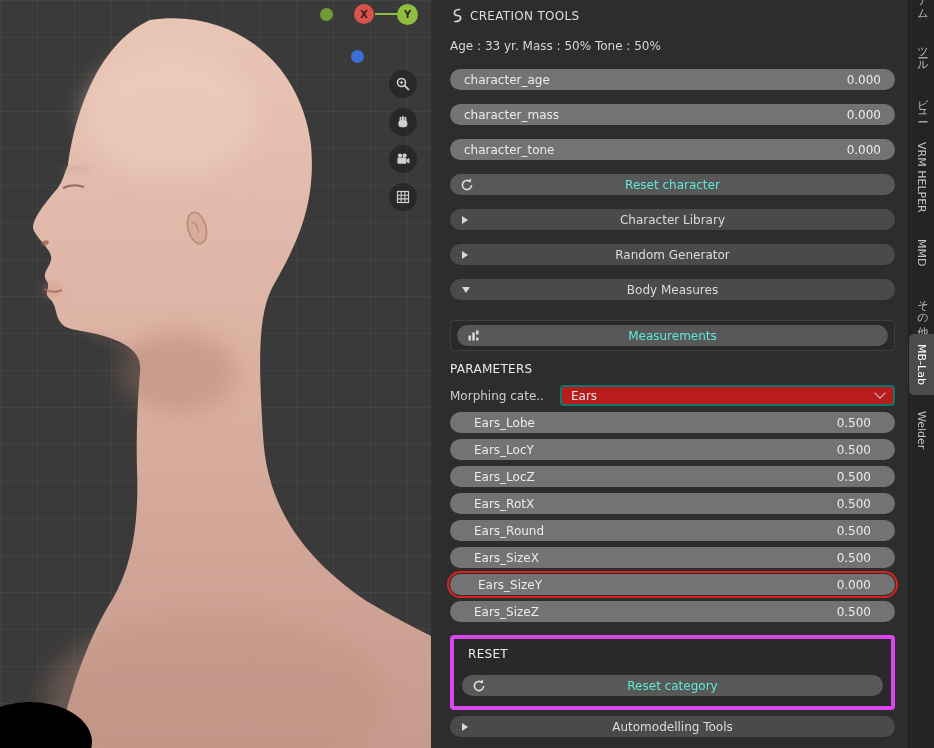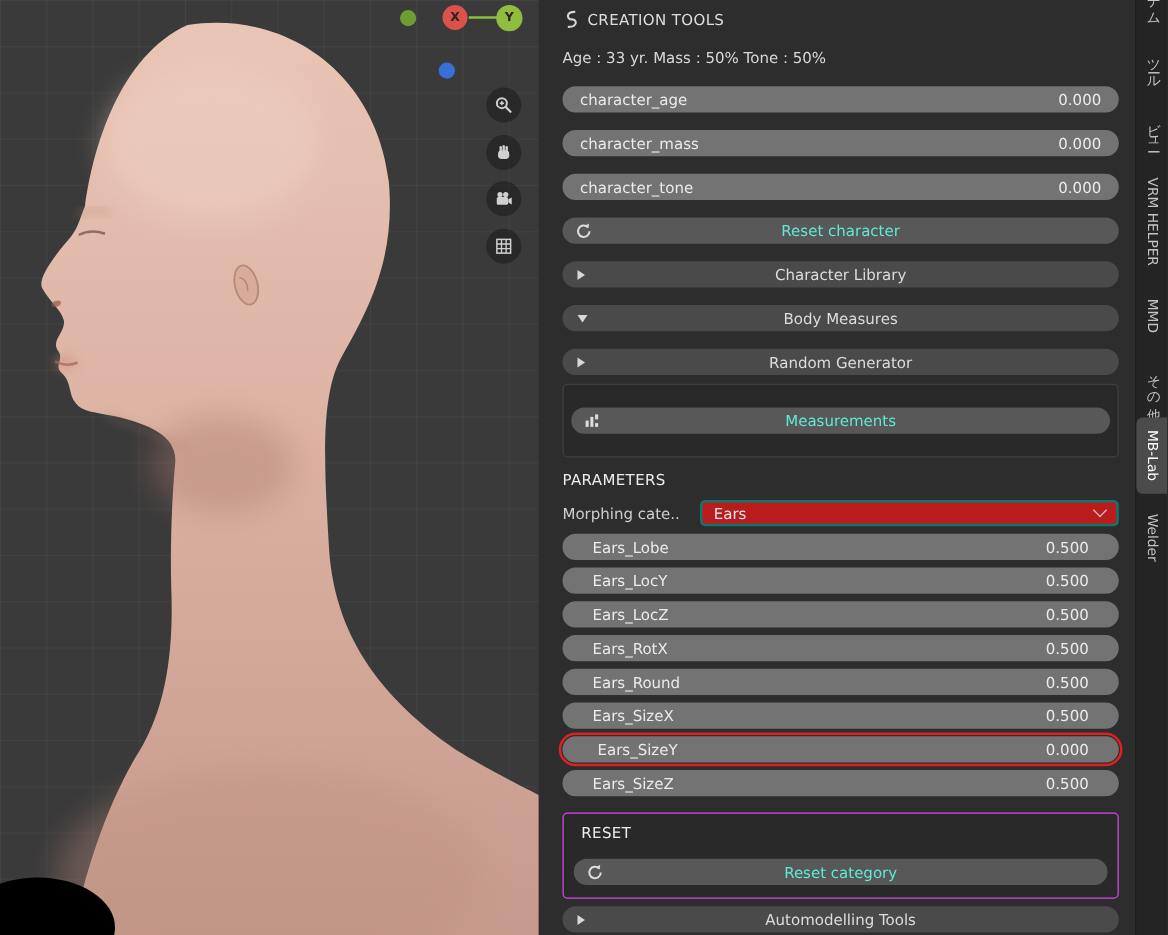--- a/index.html
+++ b/index.html
@@ -57,33 +57,33 @@
   .section{
     position:relative;height:21px;background:#4a4a4a;border-radius:10.5px;
     display:flex;align-items:center;justify-content:center;
     color:#dcdcdc;margin-top:14px;
   }
   .tri-right{width:0;height:0;border-left:6px solid #d8d8d8;border-top:4px solid transparent;border-bottom:4px solid transparent;}
   .tri-down{width:0;height:0;border-top:6px solid #d8d8d8;border-left:4px solid transparent;border-right:4px solid transparent;}
   .sec-arrow{position:absolute;left:12px;top:50%;transform:translateY(-50%);}
   .subbox{
     border:1px solid #404040;border-radius:4px;background:rgba(0,0,0,0.07);
-    margin-top:7px;padding:18px 6px;box-sizing:border-box;
+    margin-top:20px;padding:4px 6px;box-sizing:border-box;
   }
   .subbox .btn{margin-top:0;}
   .params-title{margin-top:11px;height:16px;color:#ececec;letter-spacing:.3px;}
   .morph-row{display:flex;align-items:center;margin-top:7px;height:21px;}
   .morph-label{color:#cfcfcf;width:110px;flex:0 0 110px;}
   .dropdown{
     flex:1;height:21px;background:#b91c1c;border:2px solid #0f766e;border-radius:4px;
     display:flex;align-items:center;justify-content:space-between;
     padding:0 9px;box-sizing:border-box;color:#e6e6e6;
   }
   .chev{width:7px;height:7px;border-right:1.6px solid #c8c8c8;border-bottom:1.6px solid #c8c8c8;transform:rotate(45deg) translate(-2px,-2px);}
-  .resetbox{border:1px solid #d946ef;border-radius:4px;background:rgba(0,0,0,0.07);
+  .resetbox{border:4px solid #d946ef;border-radius:4px;background:rgba(0,0,0,0.07);
     margin-top:13px;padding:8px 8px 10px 8px;}
   .resetbox .rtitle{height:16px;color:#ececec;padding-left:6px;letter-spacing:.3px;}
   .resetbox .btn{margin-top:12px;}
   .automodel{margin-top:6px;}
   
   .tabstrip{
     width:26px;flex:0 0 26px;height:748px;background:#242424;
     overflow:hidden;border-left:1px solid #1f1f1f;box-sizing:border-box;
   }
   .tablist{display:flex;flex-direction:column;gap:6px;margin-top:-46px;}
@@ -222,26 +222,26 @@
       </svg>
     </span>
     <span>Reset character</span>
   </div>
 
   <div class="section">
     <span class="sec-arrow tri-right"></span>
     <span>Character Library</span>
   </div>
   <div class="section">
+    <span class="sec-arrow tri-right"></span>
+    <span>Random Generator</span>
+  </div>
+  <div class="section">
     <span class="sec-arrow tri-down"></span>
     <span>Body Measures</span>
-  </div>
-  <div class="section">
-    <span class="sec-arrow tri-right"></span>
-    <span>Random Generator</span>
   </div>
 
   <div class="subbox">
     <div class="btn">
       <span class="left-ic">
         <svg class="ic" width="14" height="13" viewBox="0 0 14 13">
           <rect x="1.5" y="6" width="2.4" height="5" fill="#dddddd"></rect>
           <rect x="5.3" y="3" width="2.4" height="8" fill="#dddddd"></rect>
           <rect x="9.1" y="1" width="2.4" height="4" fill="#dddddd"></rect>
           <rect x="9.1" y="8" width="2.4" height="3" fill="#dddddd"></rect>

